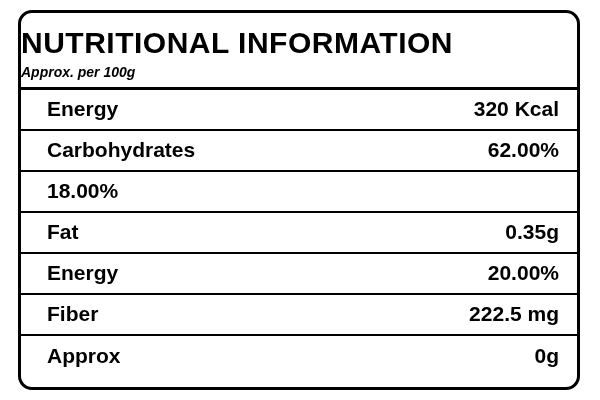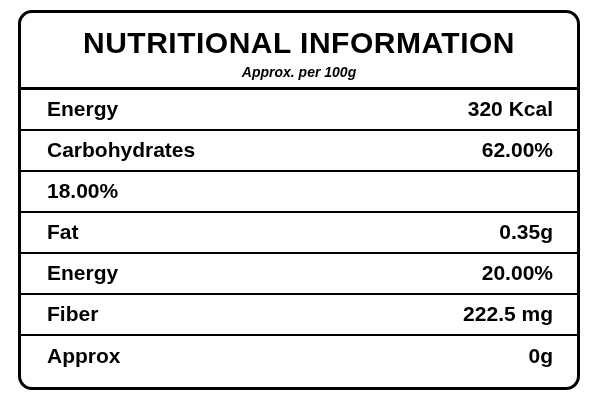--- a/index.html
+++ b/index.html
@@ -21,21 +21,21 @@
     width: 562px;
     height: 380px;
     border: 3px solid #000000;
     border-radius: 14px;
     box-sizing: border-box;
     background: #ffffff;
     overflow: hidden;
   }
   .header {
     padding-top: 14px;
-    text-align: center;
+    text-align: left;
   }
   .title {
     font-size: 30px;
     font-weight: bold;
     letter-spacing: 0.5px;
     line-height: 1.05;
   }
   .subtitle {
     font-size: 14px;
     font-weight: bold;
@@ -45,21 +45,21 @@
   }
   .rows {
     border-top: 3px solid #000000;
   }
   .row {
     display: flex;
     align-items: center;
     justify-content: space-between;
     height: 41px;
     border-bottom: 2px solid #000000;
-    padding: 0 24px 0 26px;
+    padding: 0 18px 0 26px;
     box-sizing: border-box;
   }
   .row:last-child {
     border-bottom: none;
   }
   .nutrient {
     font-size: 21px;
     font-weight: bold;
     white-space: nowrap;
   }

